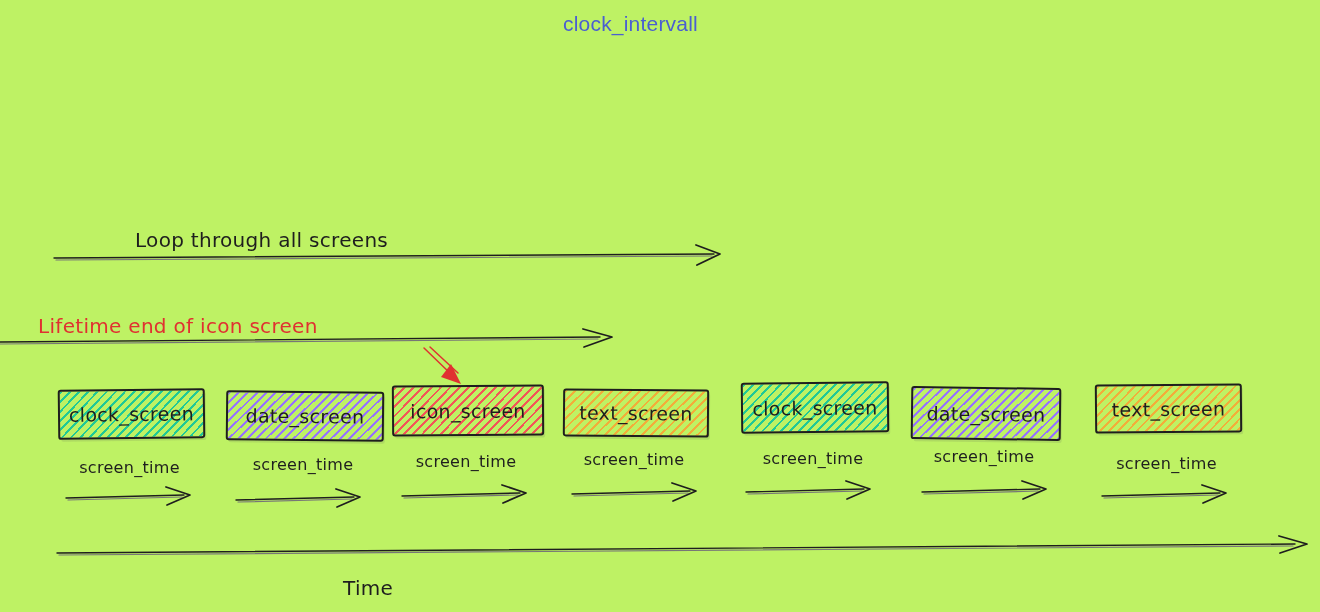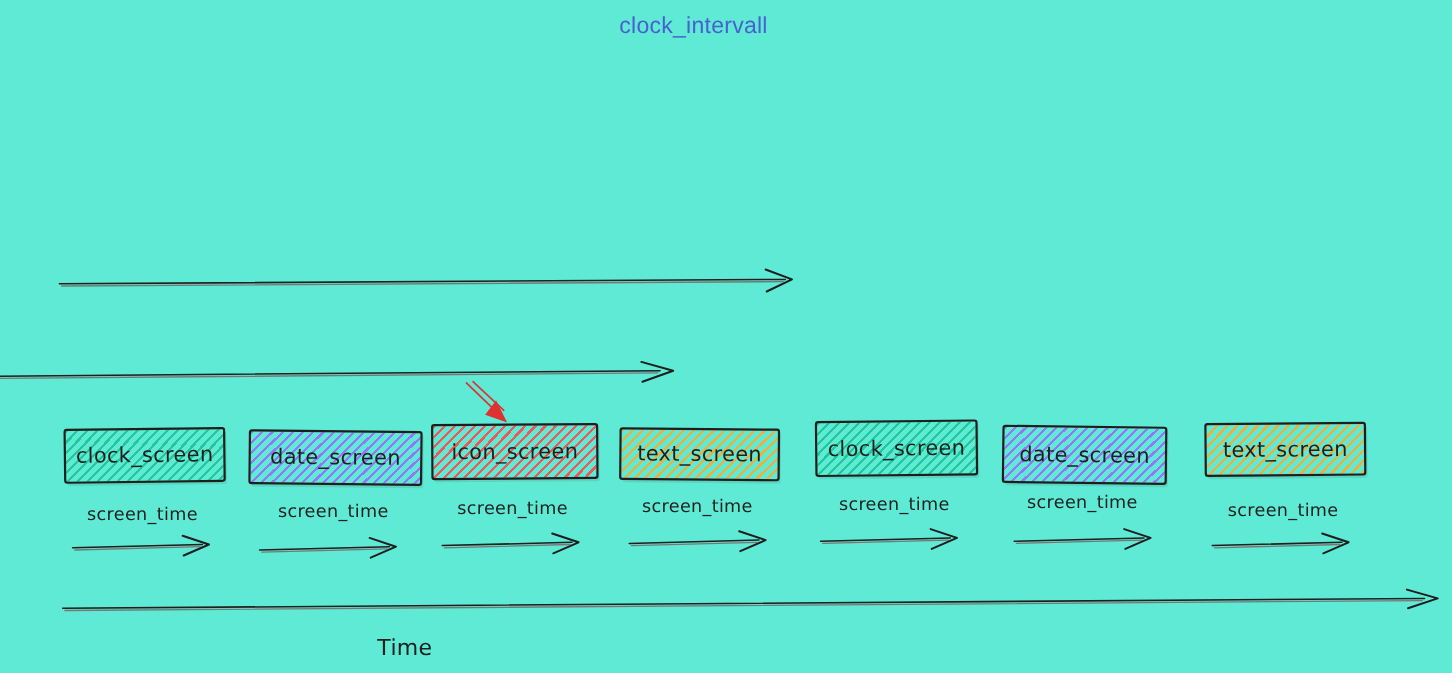--- a/index.html
+++ b/index.html
@@ -1,17 +1,17 @@
 <!DOCTYPE html>
 <html><head>
 <meta charset="utf-8">
 <style>
   html,body{margin:0;padding:0;background:#fff;}
   #canvas{
-    position:relative;width:1320px;height:612px;background:#5eead4;overflow:hidden;
+    position:relative;width:1320px;height:612px;background:#bef264;overflow:hidden;
     font-family:"DejaVu Sans", sans-serif;color:#1e1e1e;
   }
   .hand{font-family:"DejaVu Sans", sans-serif;letter-spacing:0.3px;}
   #title{
     position:absolute;left:563px;top:12px;font-size:21px;
     font-family:"Liberation Sans", sans-serif;letter-spacing:0.2px;
   }
   .arrow-label{position:absolute;font-size:20px;white-space:nowrap;}
   #loop-label{left:135px;top:228px;}
   #lifetime-label{left:38px;top:314px;}
@@ -30,26 +30,28 @@
   }
   .stime{position:absolute;font-size:16px;text-align:center;white-space:nowrap;}
 </style>
 </head>
 <body>
 
 <div id="canvas">
 
   <div id="title" style="color: rgb(74, 95, 209);">clock_intervall</div>
 
+  <div id="loop-label" class="arrow-label hand">Loop through all screens</div>
   <svg style="left:52px;top:242px;" width="690" height="28" viewBox="0 0 690 28">
     <line class="shaft" x1="2" y1="16" x2="662" y2="12"></line>
     <line class="shaft2" x1="4" y1="18" x2="660" y2="14"></line>
     <polyline class="head" points="644,3 668,12 645,23"></polyline>
   </svg>
 
+  <div id="lifetime-label" class="arrow-label hand" style="color: rgb(224, 49, 49);">Lifetime end of icon screen</div>
   <svg style="left:0px;top:328px;" width="640" height="26" viewBox="0 0 640 26">
     <line class="shaft" x1="0" y1="14" x2="600" y2="9"></line>
     <line class="shaft2" x1="0" y1="16" x2="598" y2="11"></line>
     <polyline class="head" points="583,1 612,9 584,19"></polyline>
   </svg>
 
   <svg style="left:415px;top:346px;" width="56" height="44" viewBox="0 0 56 44">
     <line class="red-stroke" x1="9" y1="2" x2="38" y2="30"></line>
     <line class="red-stroke" x1="15" y1="1" x2="43" y2="27"></line>
     <path d="M46,38 L26,31 L36,18 Z" fill="#e03131"></path>

